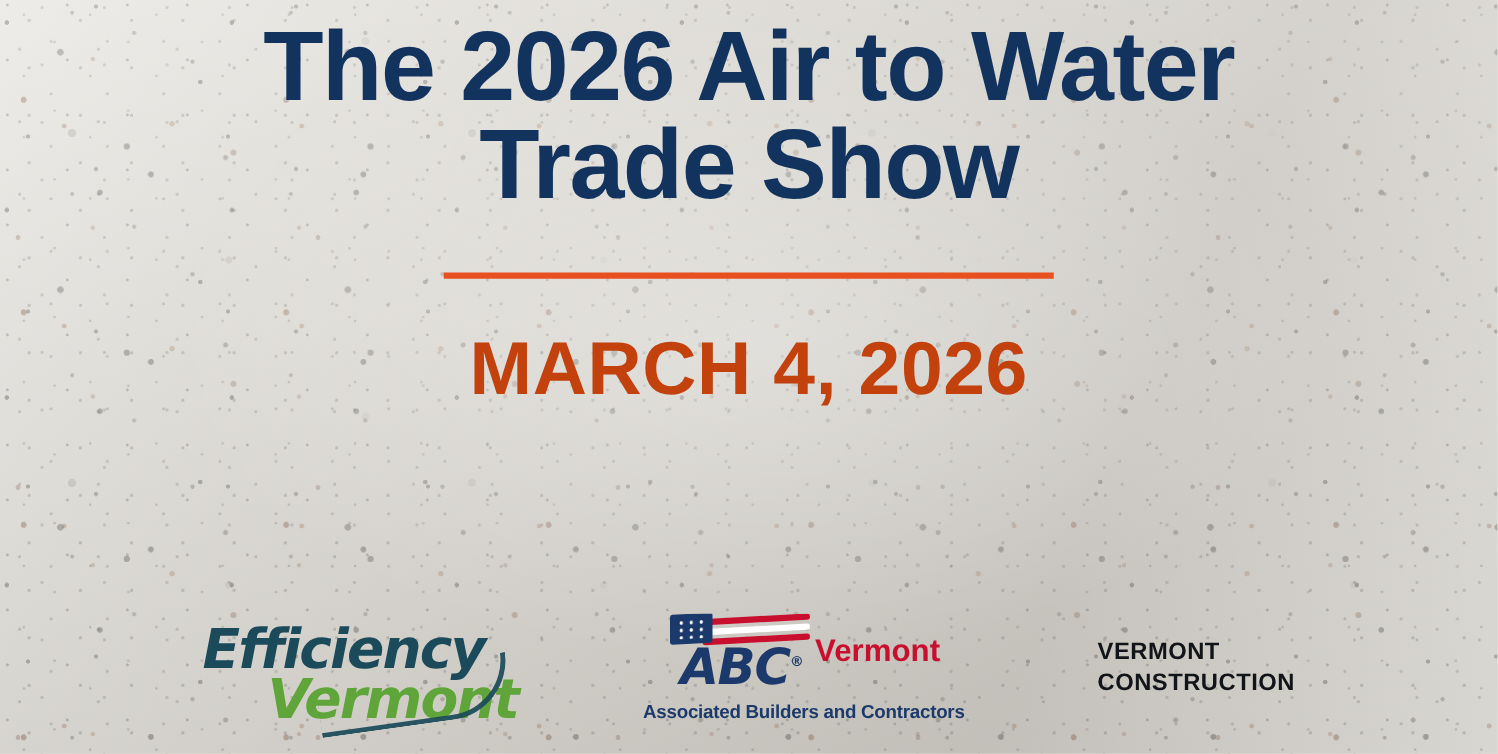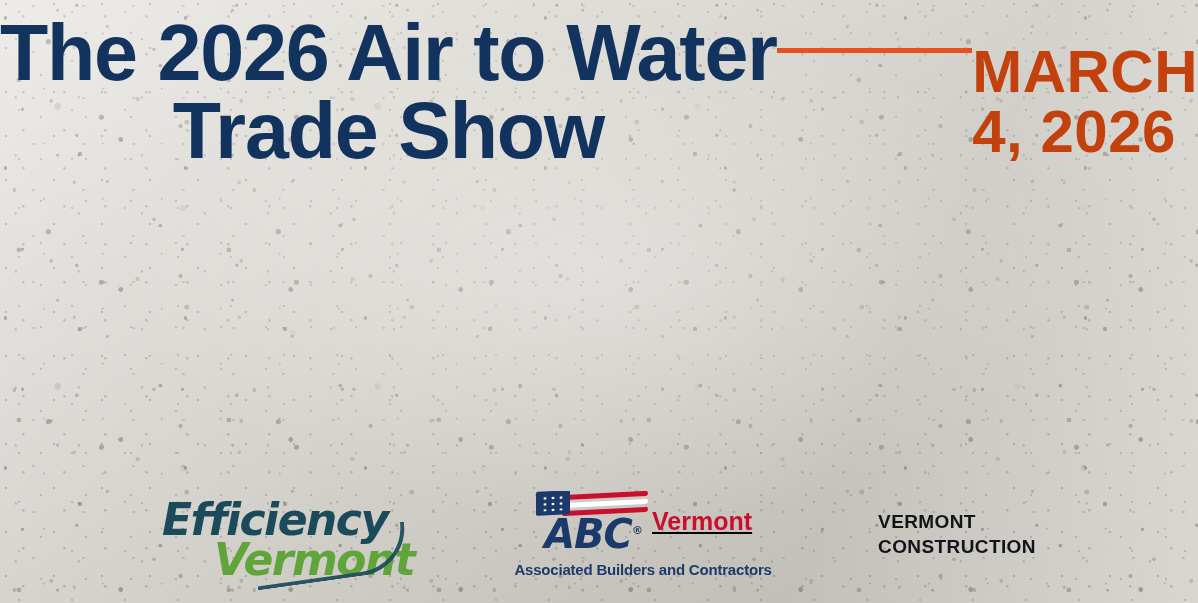--- a/index.html
+++ b/index.html
@@ -81,22 +81,22 @@
       linear-gradient(180deg, rgba(255,255,255,0.18) 0%, rgba(0,0,0,0.05) 100%);
     pointer-events: none;
   }
 
   
   .content {
     position: relative;
     width: 100%;
     height: 100%;
     display: flex;
-    flex-direction: row;
-    align-items: flex-start;
+    flex-direction: column;
+    align-items: center;
   }
 
   .title {
     margin: 0;
     padding-top: 14px;
     width: 1100px;
     text-align: center;
     color: #12335e;
     font-family: "Liberation Sans", sans-serif;
     font-weight: bold;
@@ -182,21 +182,20 @@
   .logo-abc {
     display: flex;
     flex-direction: column;
     align-items: center;
     width: 326px;
   }
   .abc-top {
     display: flex;
     align-items: center;
     gap: 0;
-    text-decoration: underline;
   }
   .abc-mark {
     position: relative;
     width: 118px;
     height: 64px;
   }
   .abc-flag {
     position: absolute;
     left: 2px;
     top: 0;

